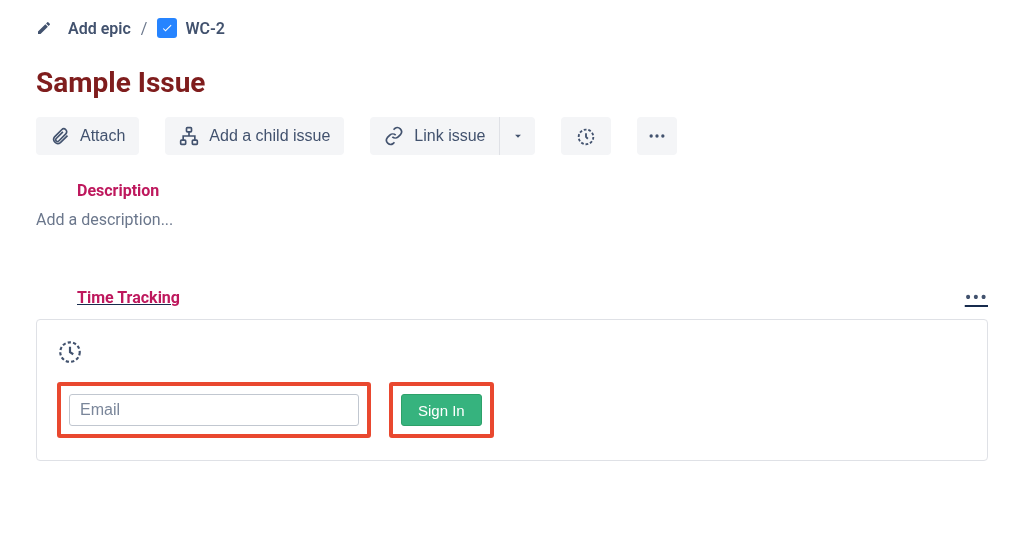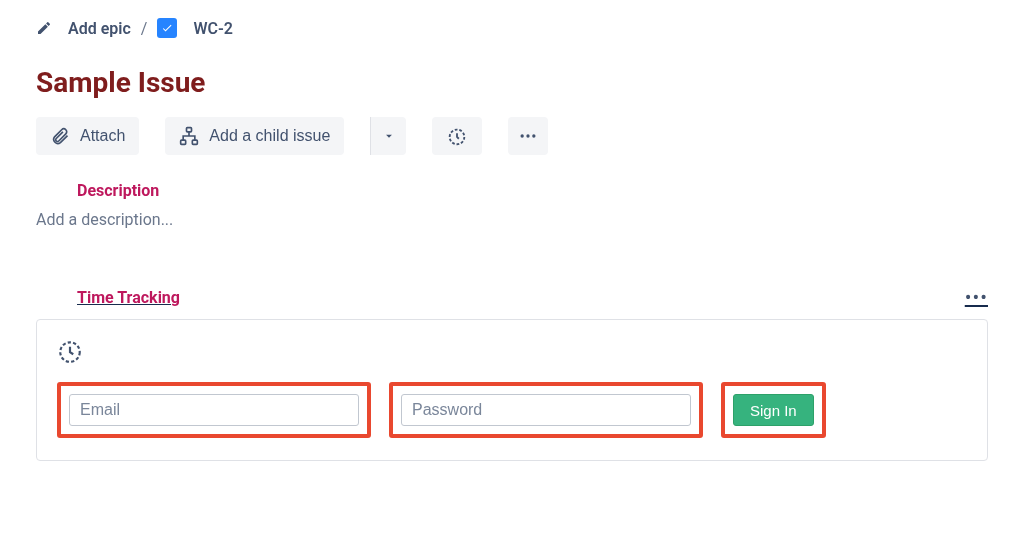--- a/index.html
+++ b/index.html
@@ -14,21 +14,21 @@
     display: flex;
     align-items: center;
     gap: 10px;
     font-size: 16px;
     font-weight: 600;
     color: #42526E;
     margin-bottom: 28px;
   }
   .breadcrumb .sep { color: #6B778C; font-weight: 400; }
   .breadcrumb .add-epic { display: flex; align-items: center; gap: 16px; cursor: pointer; }
-  .breadcrumb .issue-key { display: flex; align-items: center; gap: 16px; cursor: pointer; }
+  .breadcrumb .issue-key { display: flex; align-items: center; gap: 8px; cursor: pointer; }
   .issue-type-icon {
     width: 20px; height: 20px; background: #2684FF; border-radius: 3px;
     display: flex; align-items: center; justify-content: center;
   }
   h1.title { font-size: 28px; font-weight: 700; color: #7f1d1d; margin-bottom: 18px; }
   .toolbar { display: flex; align-items: center; gap: 26px; margin-bottom: 26px; }
   .btn {
     display: inline-flex; align-items: center; gap: 10px;
     background: #F4F5F7; border: none; border-radius: 4px;
     padding: 8px 14px; font-size: 16px; font-weight: 500; color: #42526E;
@@ -105,20 +105,29 @@
           <rect x="9" y="2" width="6" height="5" rx="1"></rect>
           <rect x="2" y="17" width="6" height="5" rx="1"></rect>
           <rect x="16" y="17" width="6" height="5" rx="1"></rect>
           <path d="M12 7v5M12 12H5v5M12 12h7v5"></path>
         </svg>
     </span>
     <span>Add a child issue</span>
   </button>
 
   <div class="btn-split">
+    <button class="btn">
+      <span>
+        <svg width="20" height="20" viewBox="0 0 24 24" fill="none" stroke="#42526E" stroke-width="2">
+            <path d="M10 13a5 5 0 0 0 7 0l3-3a5 5 0 0 0-7-7l-1.5 1.5"></path>
+            <path d="M14 11a5 5 0 0 0-7 0l-3 3a5 5 0 0 0 7 7l1.5-1.5"></path>
+          </svg>
+      </span>
+      <span>Link issue</span>
+    </button>
     <button class="caret">
       <span>
         <svg width="14" height="14" viewBox="0 0 24 24" fill="#42526E">
             <path d="M7 10l5 5 5-5z"></path>
           </svg>
       </span>
     </button>
   </div>
 
   <button class="btn">
@@ -156,19 +165,16 @@
           <circle cx="12" cy="13" r="9" stroke-dasharray="3 2"></circle>
           <path d="M12 8v5l3 2"></path>
         </svg>
     </span>
   </div>
   <div class="form-row">
     <div class="hl">
       <input type="text" placeholder="Email" style="">
     </div>
     <div class="hl">
-      <input type="password" placeholder="Password" style="">
-    </div>
-    <div class="hl">
       <button>Sign In</button>
     </div>
   </div>
 </div>
 
 </body></html>

